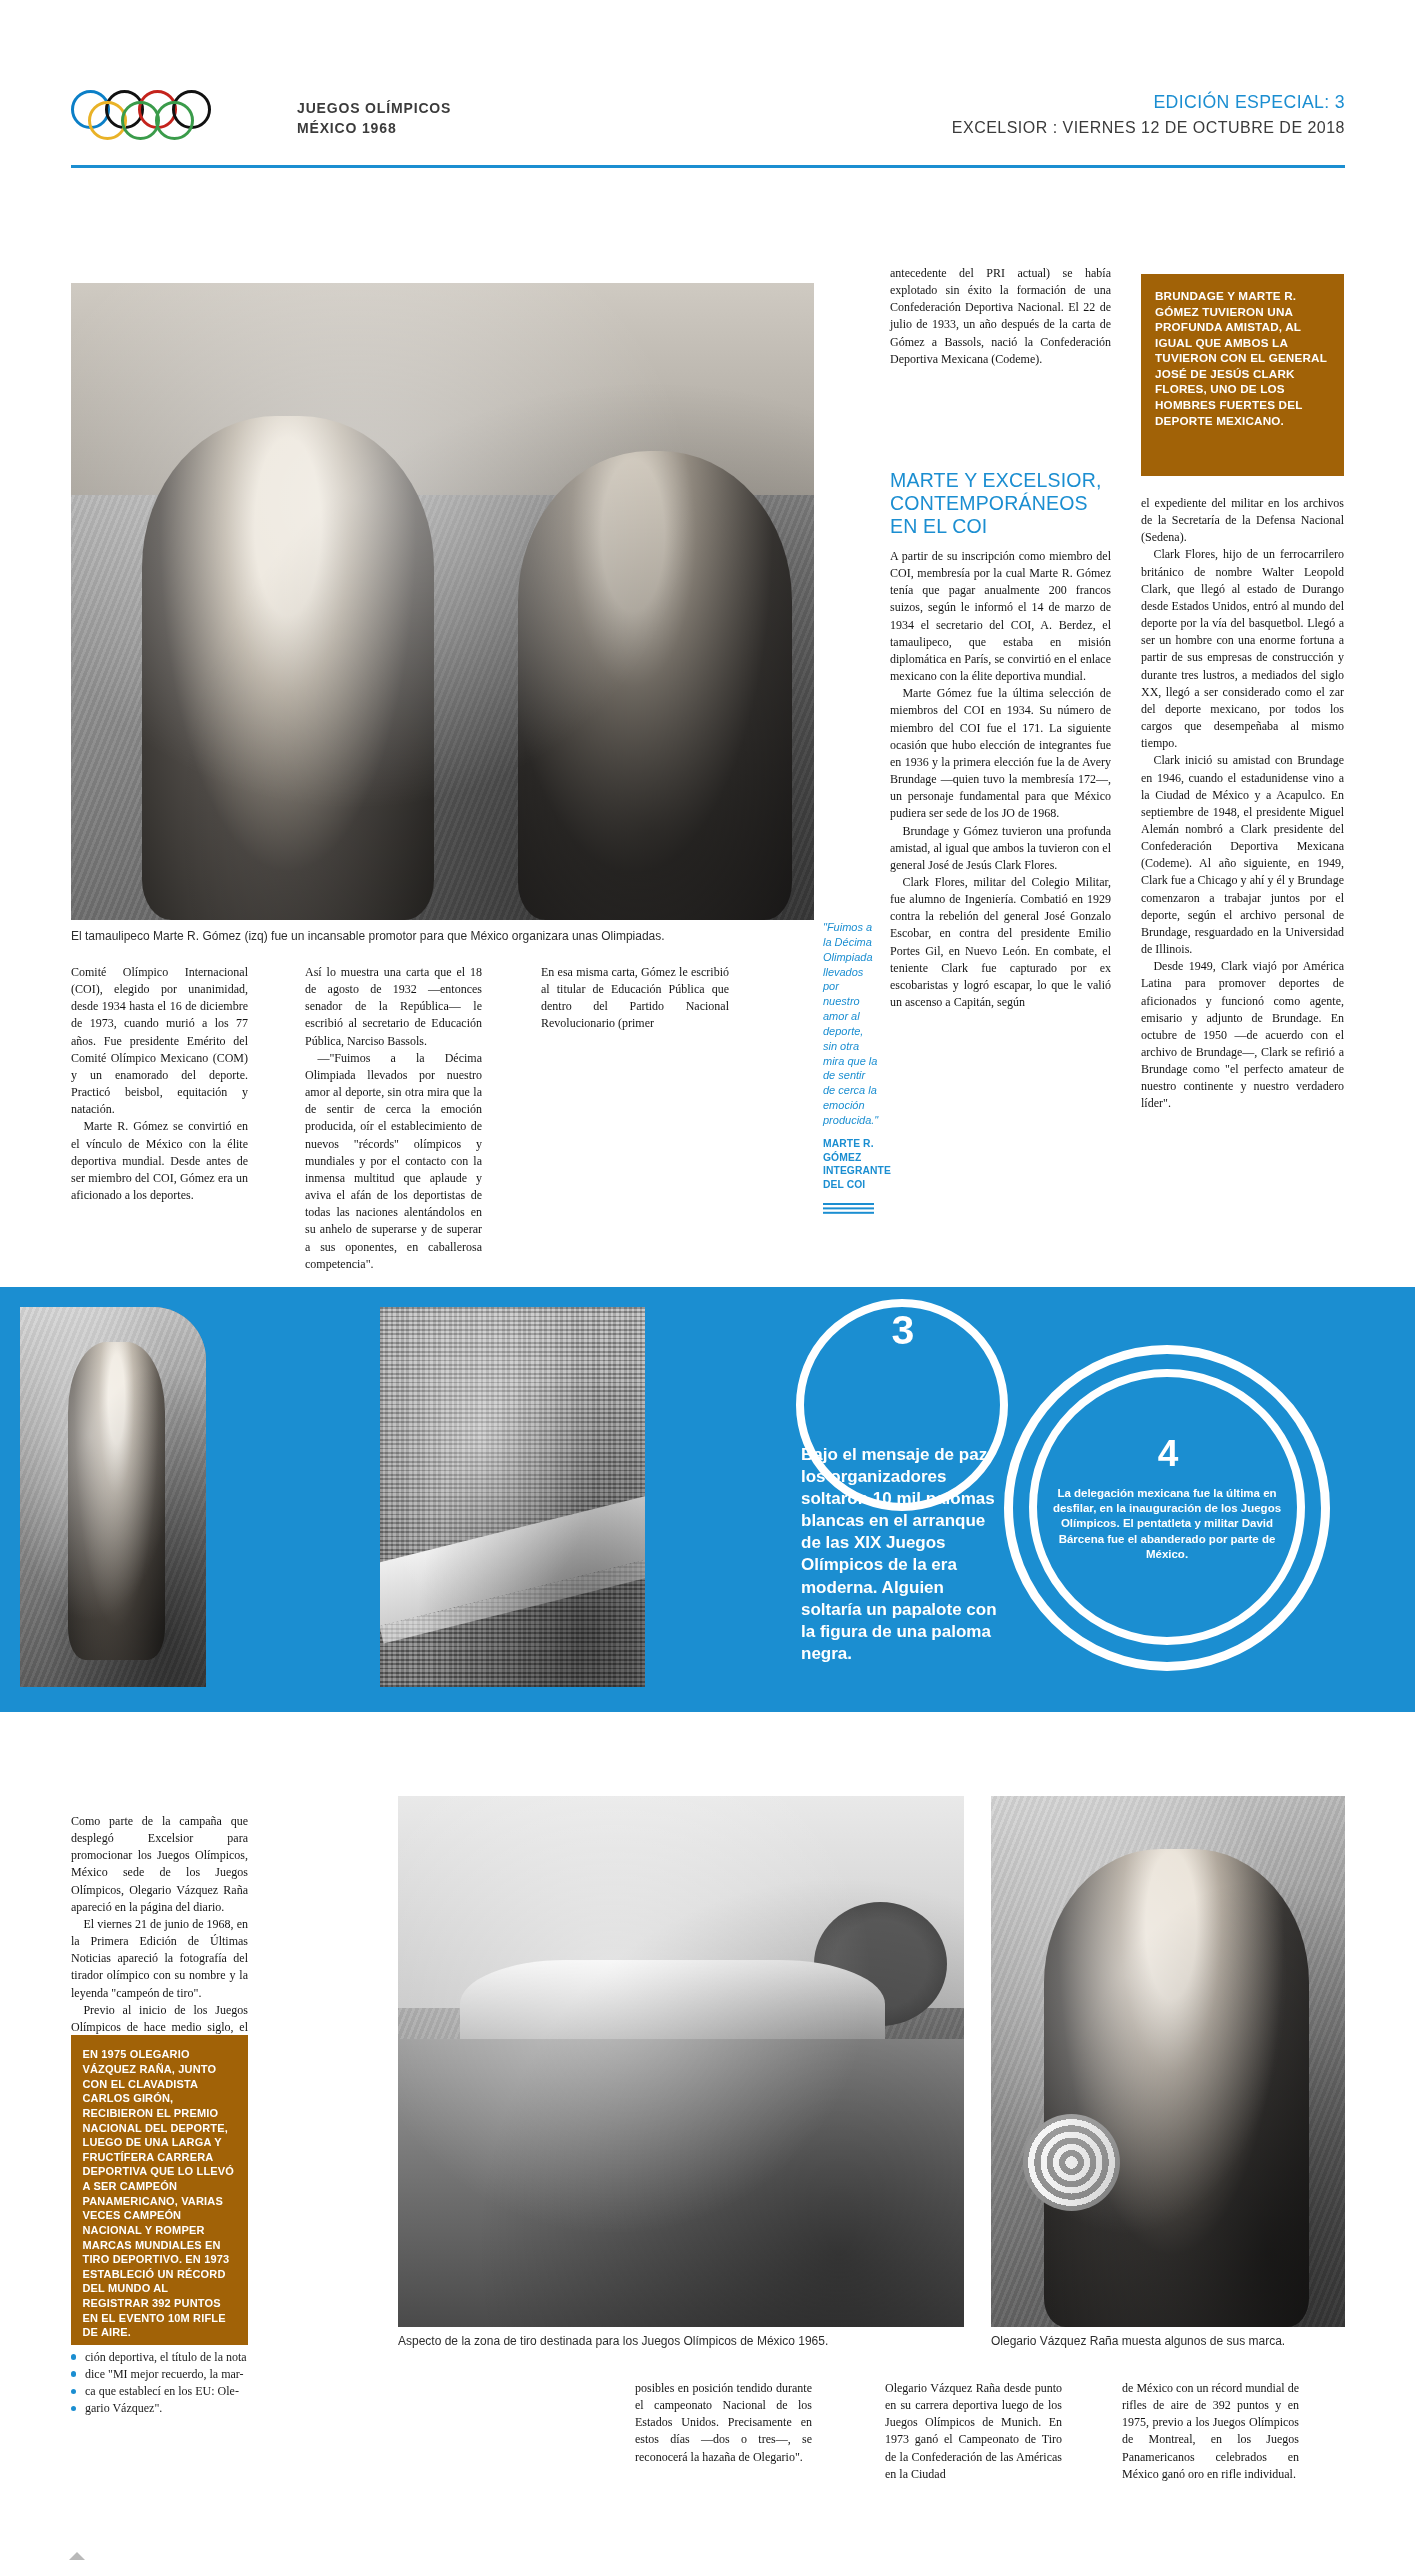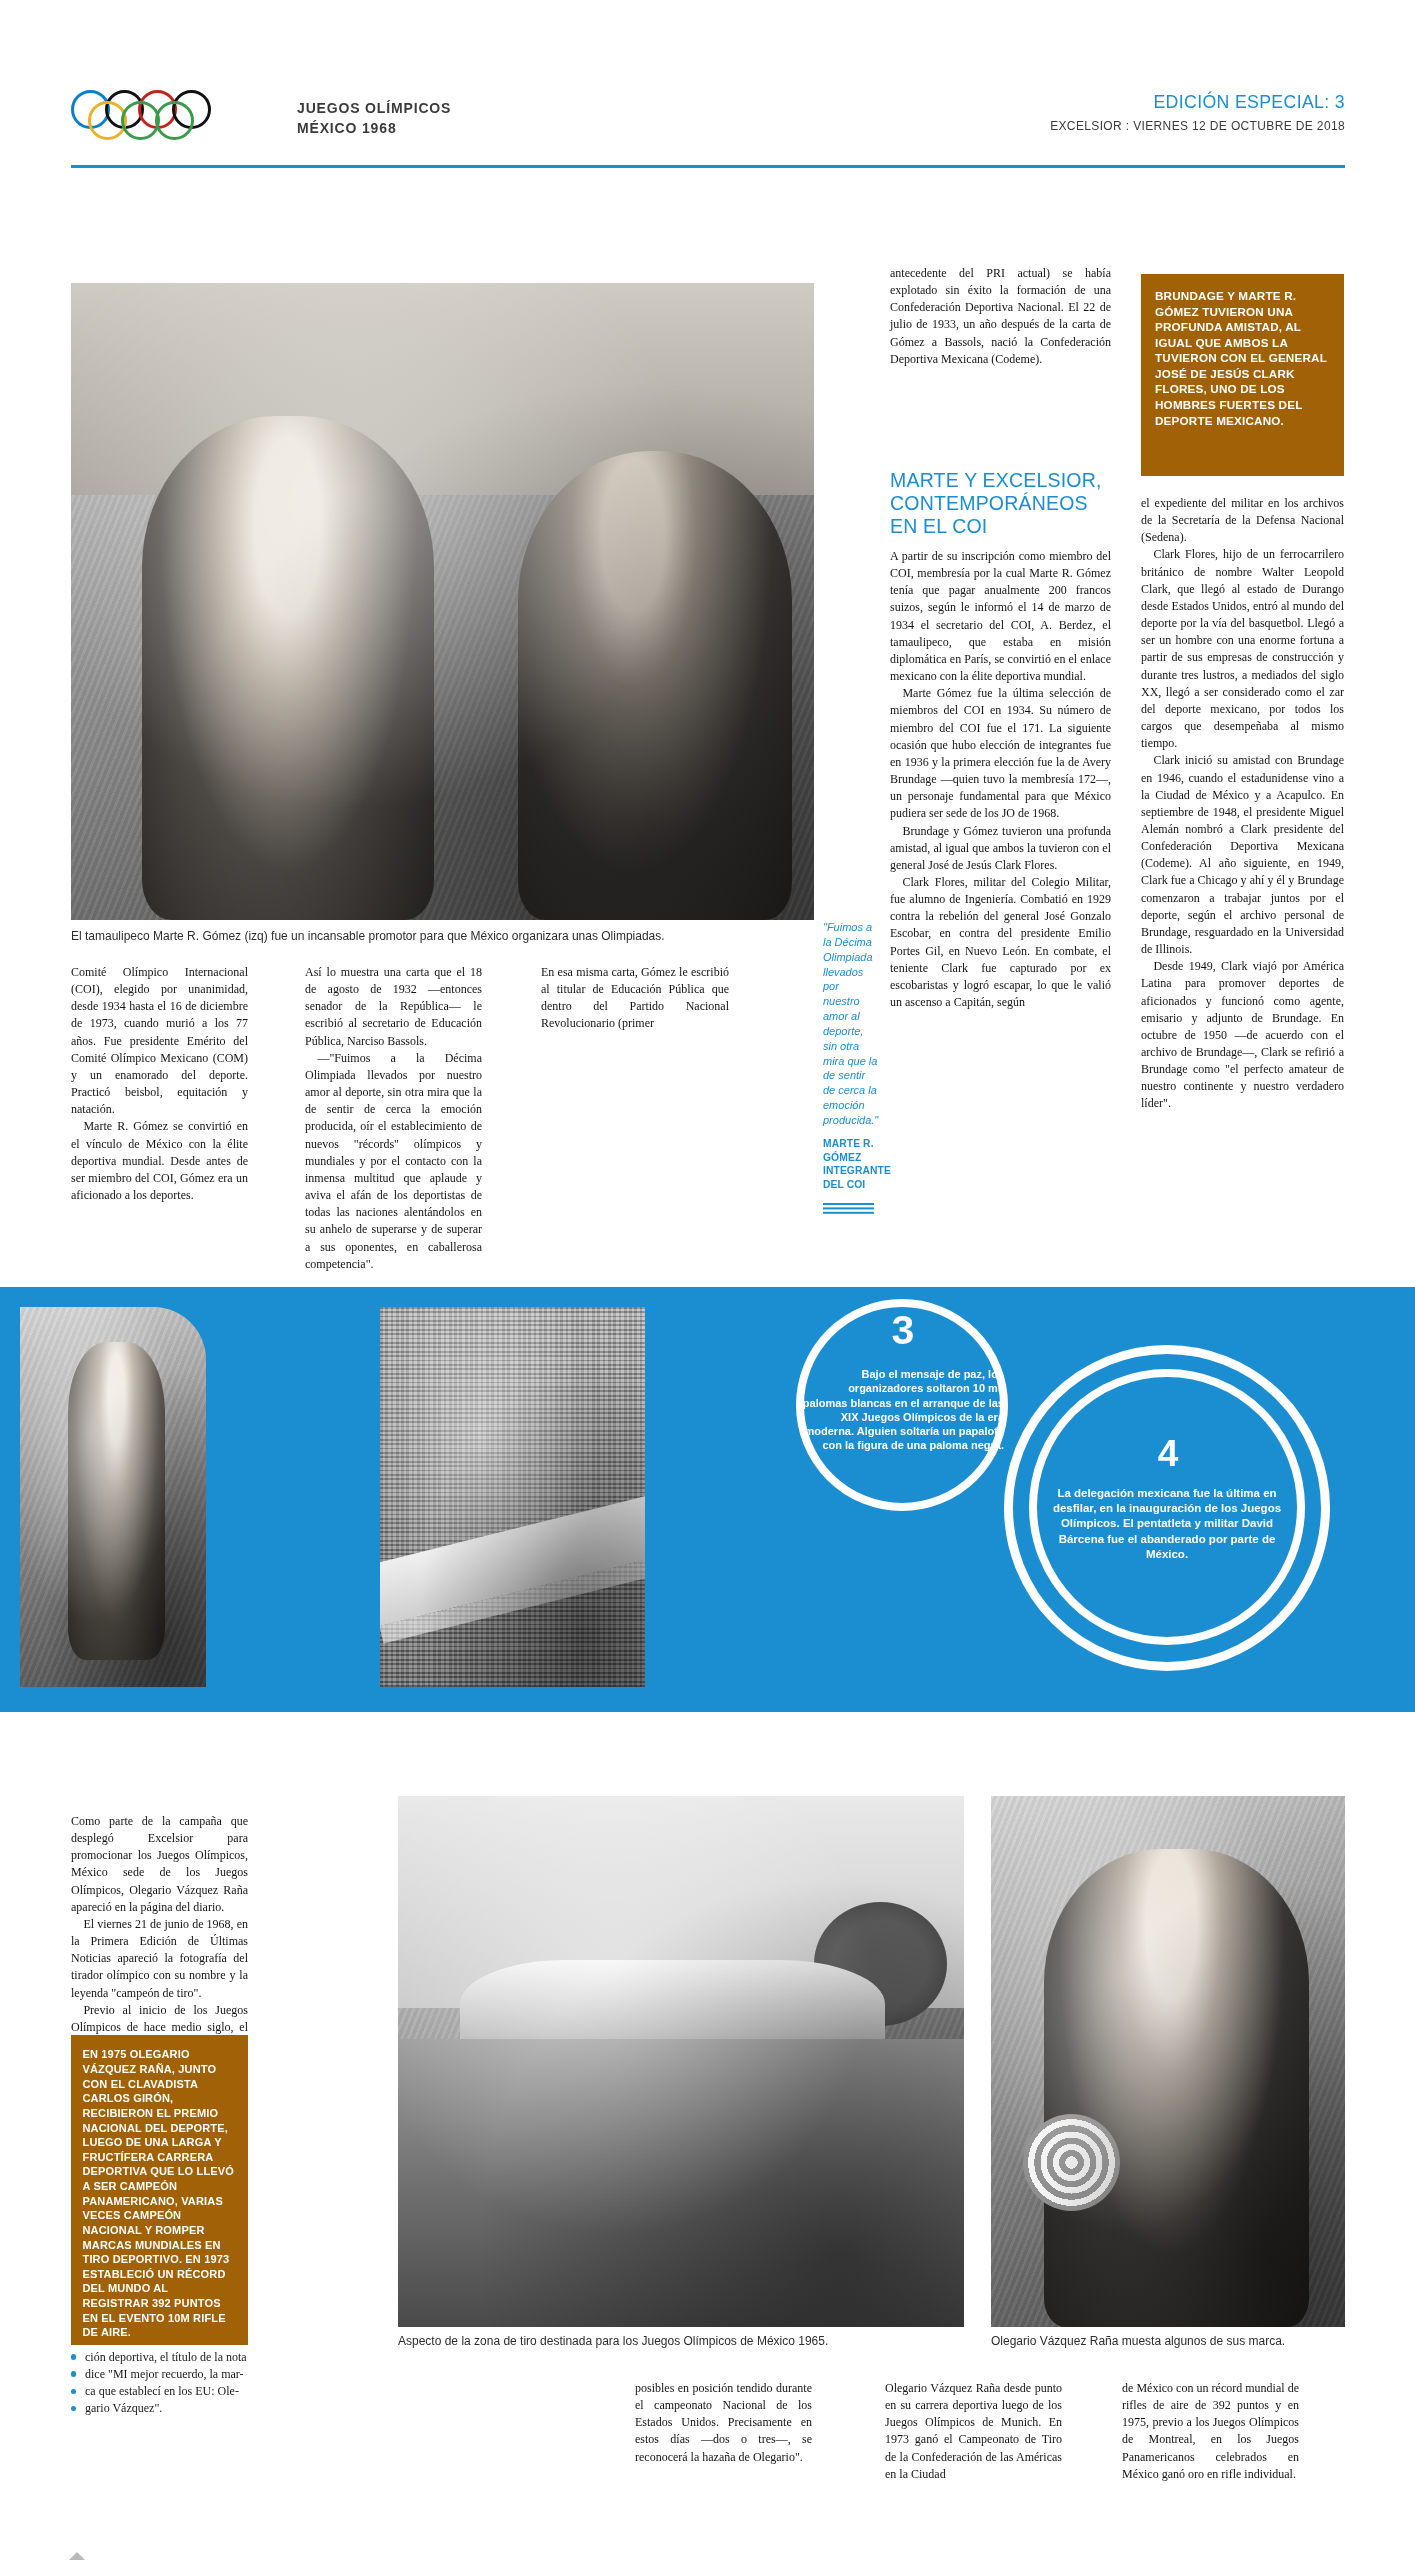--- a/index.html
+++ b/index.html
@@ -72,21 +72,21 @@
   .mast-right .edition {
     font-family: "Liberation Sans", sans-serif;
     font-size: 17.7px;
     font-weight: 400;
     color: #1b8ed1;
     letter-spacing: 0.02em;
   }
   .mast-right .editiondate {
     margin-top: 6.2px;
     font-family: "Liberation Sans", sans-serif;
-    font-size: 12px;
+    font-size: 16px;
     color: #3b3b3b;
     letter-spacing: 0.03em;
     text-align: center;
   }
   .mast-rule {
     position: absolute;
     left: 71px;
     top: 165px;
     width: 1274px;
     height: 2.7px;
@@ -249,24 +249,24 @@
     left: 796px; top: 1299px; width: 212px; height: 212px;
     border: 8px solid #ffffff;
     background: transparent;
   }
   #fact-3-num {
     position: absolute; left: 832px; top: 1307px; width: 142px;
     font-family: "Liberation Sans", sans-serif;
     font-size: 41px; font-weight: 700; color: #ffffff; text-align: center;
   }
   #fact-3-text {
-    position: absolute; left: 801px; top: 1367px; width: 203px;
-    font-family: "Liberation Sans", sans-serif;
-    font-size: 11px; font-weight: 700; color: #ffffff; line-height: 1.3;
-    text-align: right;
+    position: absolute; left: 801px; top: 1444px; width: 203px;
+    font-family: "Liberation Sans", sans-serif;
+    font-size: 17px; font-weight: 700; color: #ffffff; line-height: 1.3;
+    text-align: left;
   }
   #fact-4-ring-outer {
     left: 1004px; top: 1345px; width: 326px; height: 326px;
     border: 9.7px solid #ffffff;
   }
   #fact-4-ring-inner {
     left: 1029px; top: 1369px; width: 276px; height: 276px;
     border: 8px solid #ffffff;
   }
   #fact-4-num {

